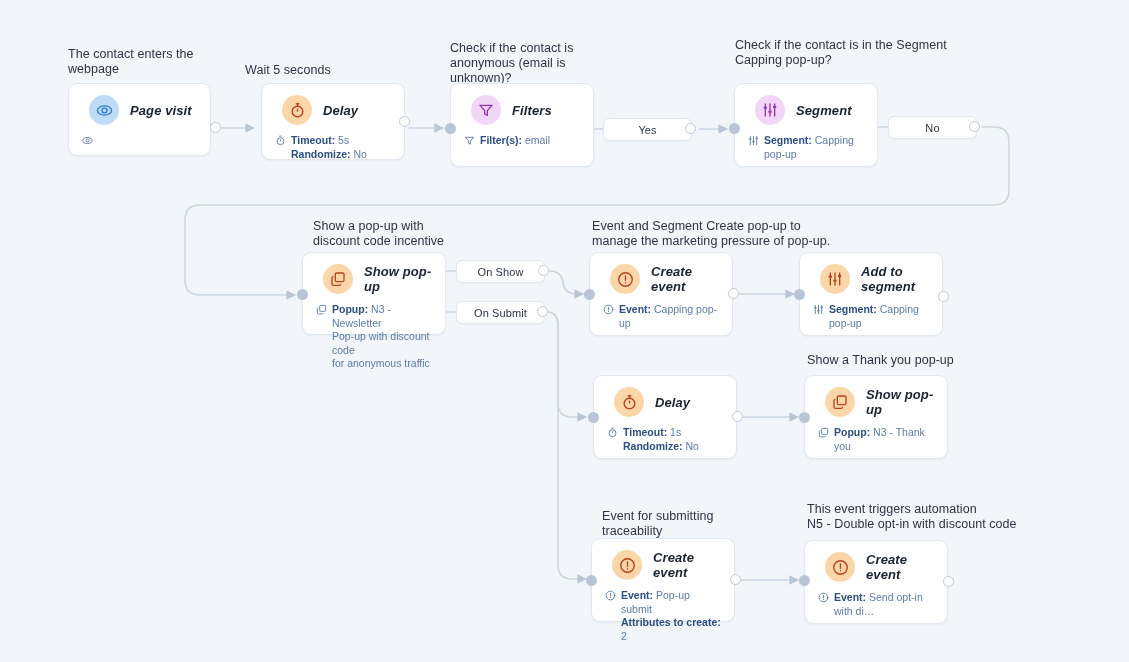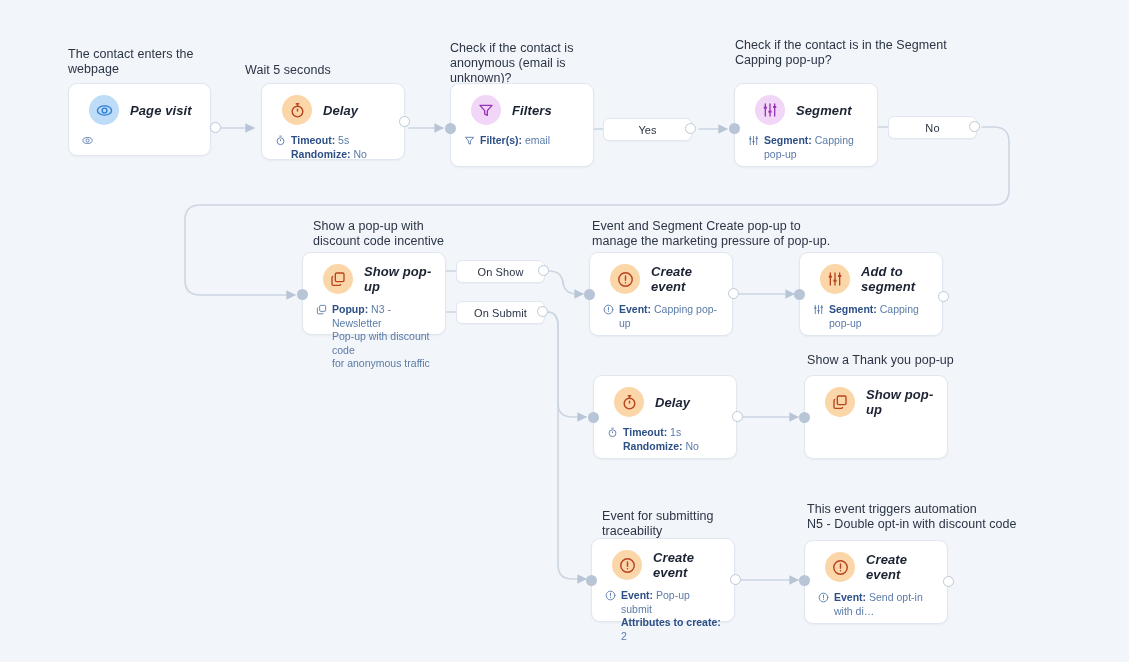--- a/index.html
+++ b/index.html
@@ -466,20 +466,34 @@
   <div class="node" style="left:804px; top:375px; width:144px; height:84px;">
     <div class="node-head">
       <span class="node-icon" style="background:#fbd6a8;">
         <svg width="16" height="16" viewBox="0 0 24 24" fill="none" stroke="#b8431f" stroke-width="2" stroke-linejoin="round">
           <rect x="8" y="3" width="13" height="13" rx="2"></rect>
           <path d="M16 19.5 A2 2 0 0 1 14 21.5 H5 A2 2 0 0 1 3 19.5 V10 A2 2 0 0 1 5 8"></path>
         </svg>
       </span>
       <span class="node-title">Show pop-up</span>
     </div>
+    <div class="node-body">
+      <div class="prop-row">
+        <span class="prop-ico">
+          <svg width="11" height="11" viewBox="0 0 24 24" fill="none" stroke="#5b7ba8" stroke-width="2" stroke-linejoin="round">
+            <rect x="8" y="3" width="13" height="13" rx="2"></rect>
+            <path d="M16 19.5 A2 2 0 0 1 14 21.5 H5 A2 2 0 0 1 3 19.5 V10 A2 2 0 0 1 5 8"></path>
+          </svg>
+        </span>
+        <span class="prop-text">
+          <span class="prop-key">Popup:</span>
+          <span class="prop-val">N3 - Thank you</span>
+        </span>
+      </div>
+    </div>
   </div>
   <div class="port-filled" style="left:799px; top:412px;"></div>
 
   <div class="node" style="left:591px; top:538px; width:144px; height:84px;">
     <div class="node-head">
       <span class="node-icon" style="background:#fbd6a8;">
         <svg width="17" height="17" viewBox="0 0 24 24" fill="none" stroke="#b8431f" stroke-width="2" stroke-linecap="round">
           <circle cx="12" cy="12" r="9.5"></circle>
           <line x1="12" y1="7" x2="12" y2="13"></line>
           <line x1="12" y1="16.4" x2="12" y2="16.5"></line>

